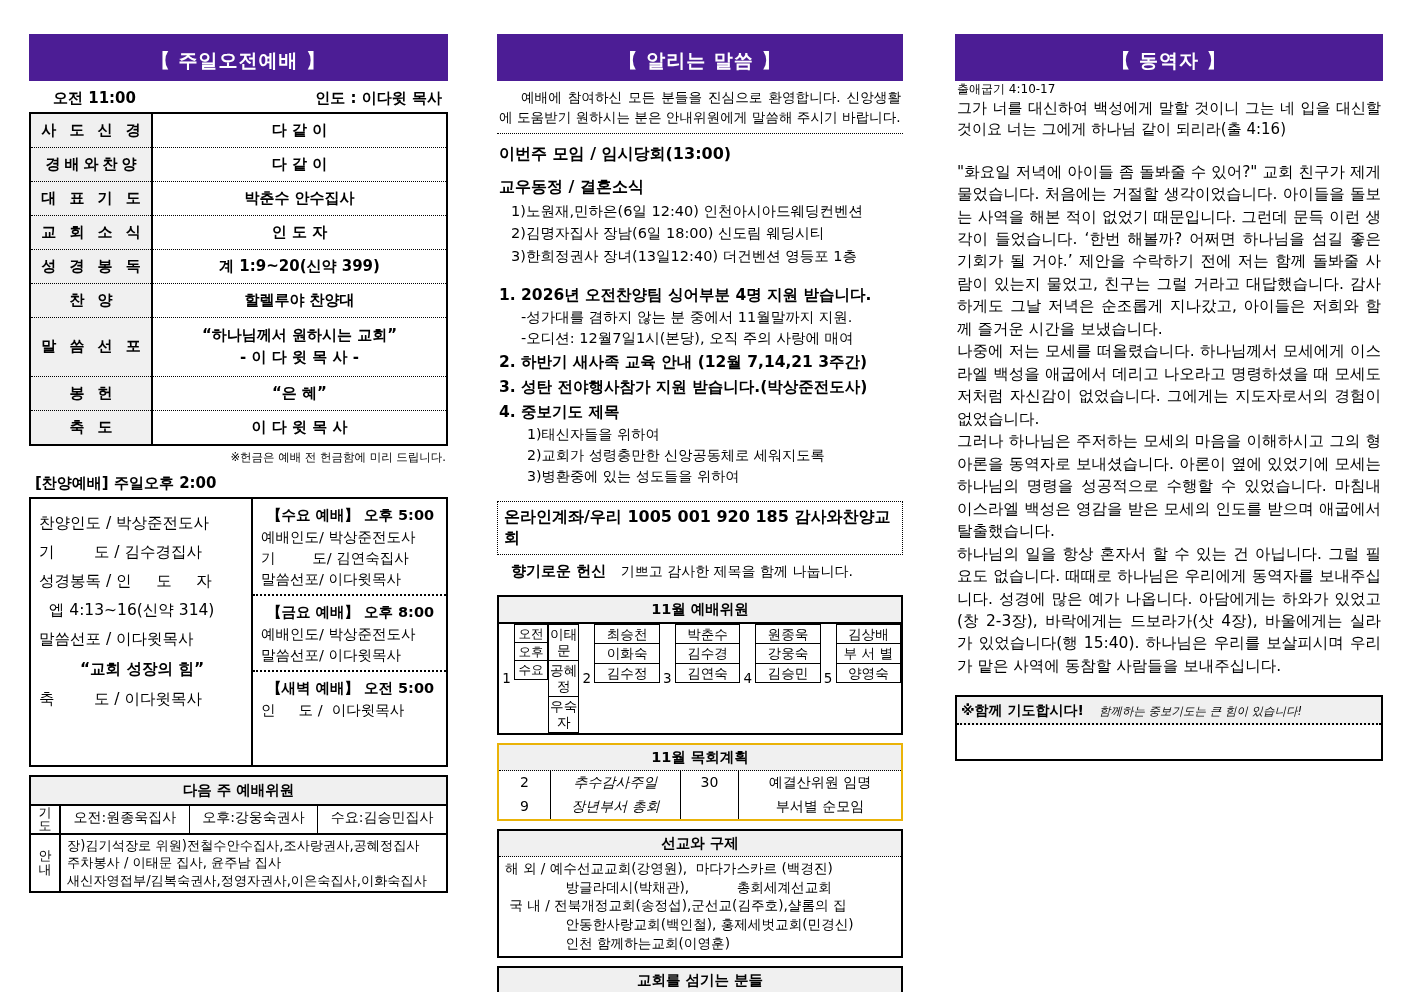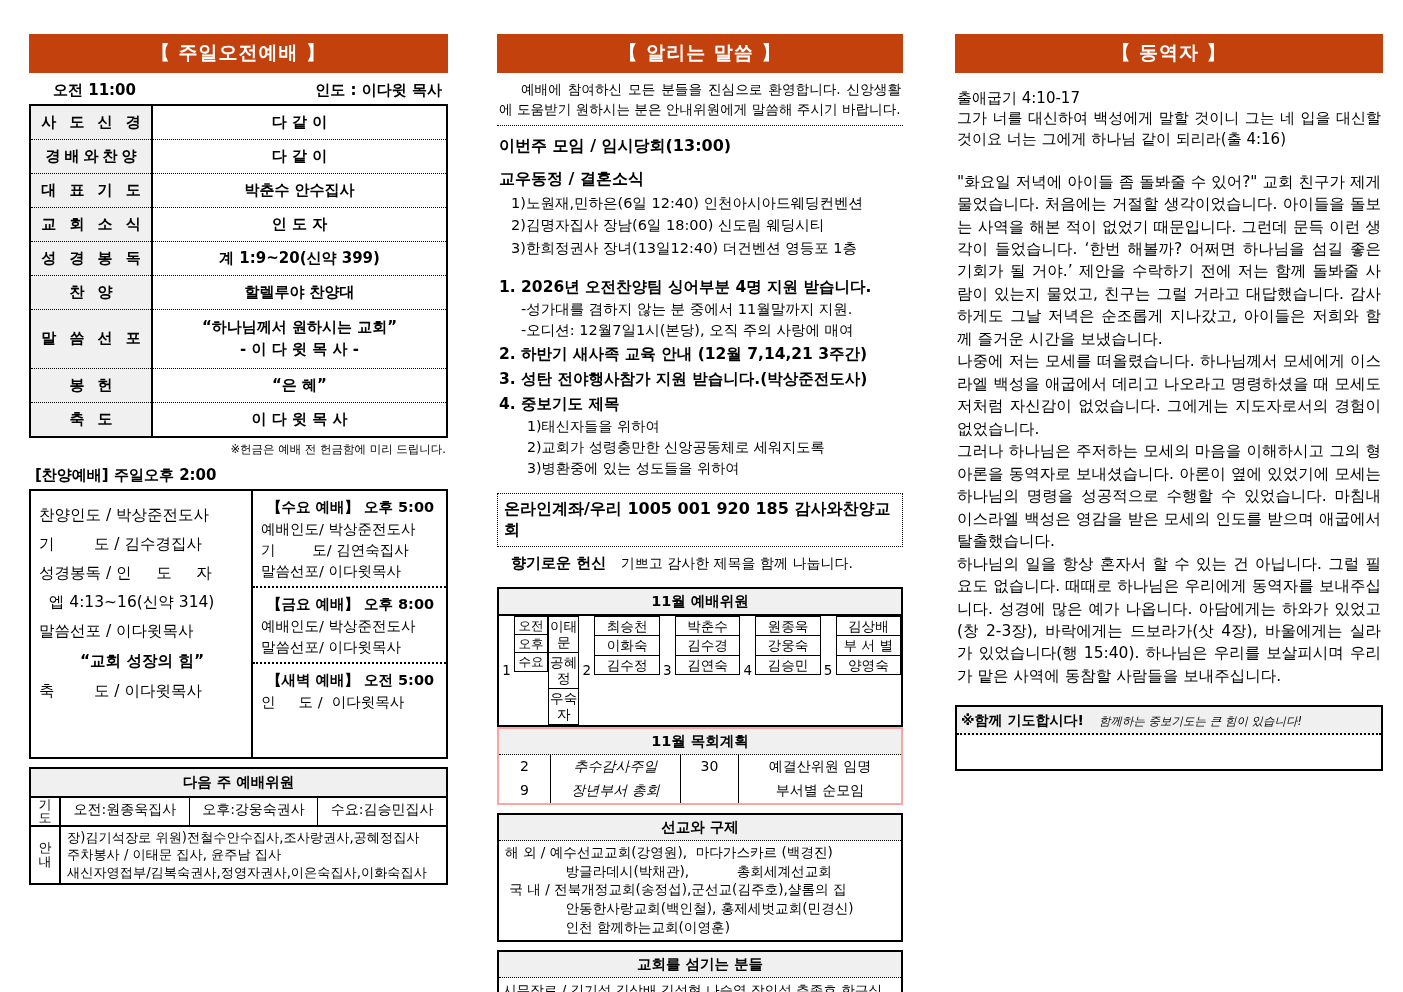--- a/index.html
+++ b/index.html
@@ -13,26 +13,26 @@
   }
   .page { position: relative; width: 1403px; height: 992px; }
 
   .col { position: absolute; top: 0; }
   .col1 { left: 29px;  width: 419px; }
   .col2 { left: 497px; width: 406px; }
   .col3 { left: 955px; width: 428px; }
 
   
   .bar {
-    background: #c2410c;
+    background: #4c1d95;
     color: #ffffff;
     text-align: center;
     font-weight: bold;
     letter-spacing: 1px;
-    padding: 6px 0 7px;
+    padding: 14px 0 7px;
     font-size: 19px;
     margin-top: 34px;
   }
   .bar.b2 { font-size: 19px; }
 
   
   .c1-timeline {
     display: flex; justify-content: space-between;
     font-weight: bold; font-size: 15px;
     padding: 8px 2px 4px 24px;
@@ -142,21 +142,21 @@
     display: flex; align-items: center; justify-content: center;
     font-size: 13.5px; width: 15px;
   }
   .nov-col { flex: 1; }
   .nov-col .cell {
     border: 1px solid #000; border-top: none; text-align: center;
     font-size: 13.6px; padding: 1px 0; line-height: 1.22;
   }
   .nov-col .cell:first-child { border-top: 1px solid #000; }
 
-  .plan { border: 2px solid #fca5a5; }
+  .plan { border: 2px solid #eab308; margin-top: 8px; }
   .plan-hd {
     background: #f0f0f0; text-align: center; font-weight: bold;
     font-size: 14.5px; padding: 3px 0; border-bottom: 1px dotted #000;
   }
   .plan-row { display: flex; font-size: 14px; }
   .plan-row > div { padding: 3px 0; text-align: center; }
   .plan-d { width: 52px; border-right: 1px solid #000; }
   .plan-t { width: 130px; border-right: 1px solid #000; font-style: italic; }
   .plan-d2 { width: 58px; border-right: 1px solid #000; }
   .plan-t2 { flex: 1; }
@@ -170,21 +170,21 @@
   .miss-body { padding: 2px 2px 3px 6px; font-size: 13.6px; line-height: 1.38; white-space: pre; }
 
   .srv { border: 2px solid #000; margin-top: 8px; }
   .srv-hd {
     background: #f0f0f0; text-align: center; font-weight: bold;
     font-size: 14.5px; padding: 3px 0; border-bottom: 1px dotted #000;
   }
   .srv-body { padding: 3px 2px 4px 4px; font-size: 13.6px; line-height: 1.36; white-space: pre; }
 
   
-  .c3-ref { font-size: 15px; padding: 16px 0 0 2px; }
+  .c3-ref { font-size: 12px; padding: 0 0 0 2px; }
   .c3-verse {
     font-size: 15px; line-height: 1.42; text-align: justify;
     text-align-last: left; padding: 0 2px;
   }
   .c3-para {
     font-size: 15.5px; line-height: 1.45; text-align: justify;
     text-align-last: left; padding: 0 2px; margin-top: 0;
   }
   .c3-gap { height: 20px; }
   .pray-box { border: 2px solid #000; margin-top: 18px; height: 66px; }

